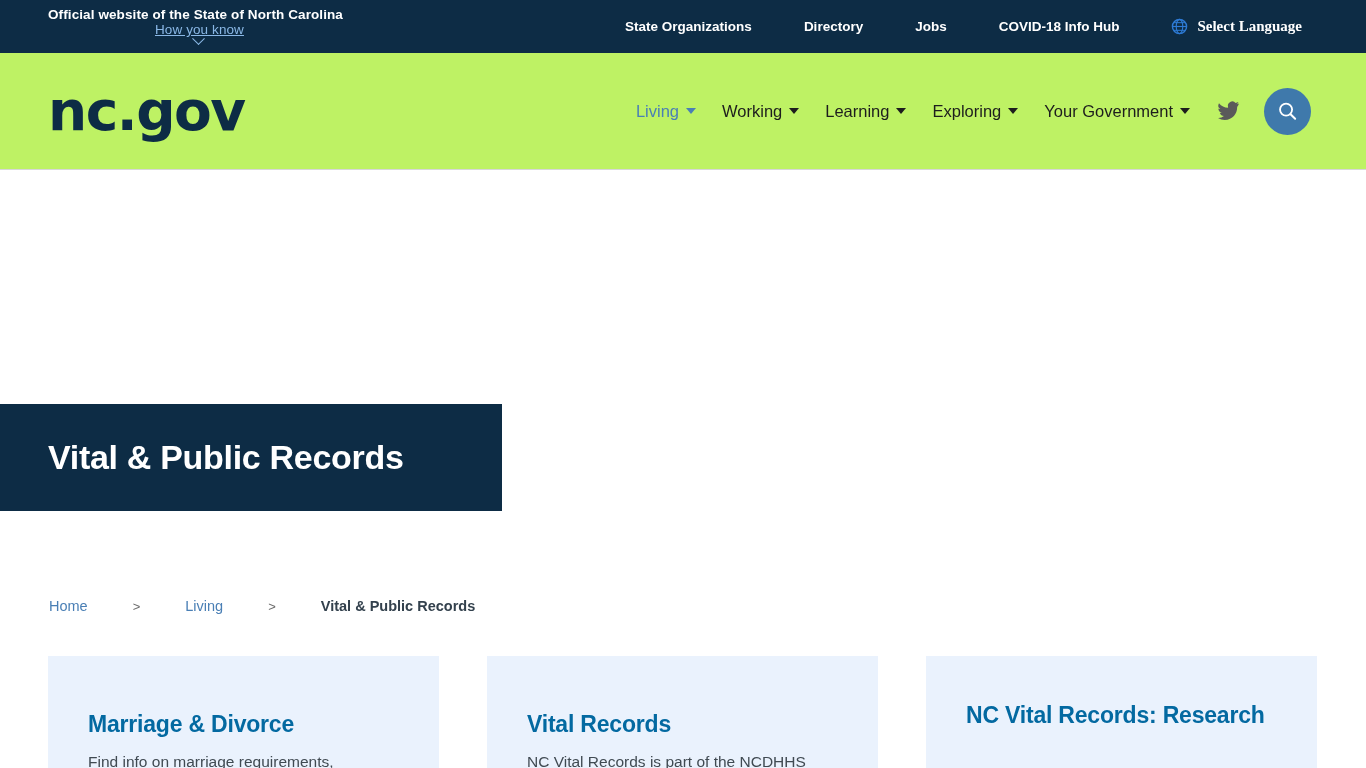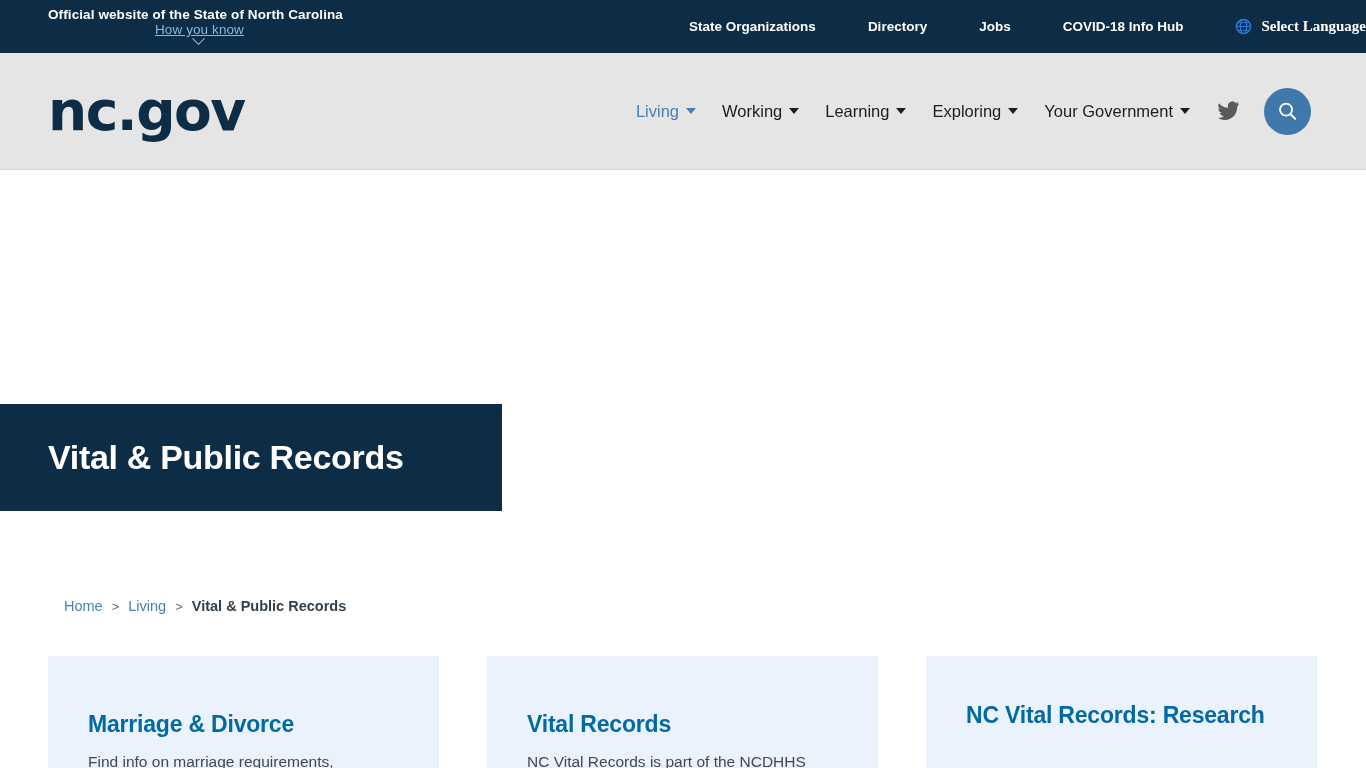--- a/index.html
+++ b/index.html
@@ -47,20 +47,21 @@
     height: 9px;
     border-right: 1.6px solid #8ab8e6;
     border-bottom: 1.6px solid #8ab8e6;
     transform: rotate(45deg) translate(-2px,-2px);
     vertical-align: 1px;
   }
   .topbar-right {
     margin-left: auto;
     display: flex;
     align-items: center;
+    padding-right: 64px;
   }
   .topbar-link {
     color: #ffffff;
     font-size: 13.5px;
     font-weight: bold;
     text-decoration: none;
     margin-left: 52px;
     white-space: nowrap;
     cursor: pointer;
   }
@@ -70,21 +71,21 @@
     align-items: center;
     margin-left: 52px;
     cursor: pointer;
   }
   .globe-icon { width: 17px; height: 17px; display: block; margin-right: 9px; }
   .lang-label { color: #ffffff; font-size: 15px; font-weight: bold; white-space: nowrap; font-family: Liberation Serif, serif; }
 
   
   .header {
     height: 117px;
-    background: #e5e5e5;
+    background: #bef264;
     border-bottom: 1px solid #d7d7d7;
     display: flex;
     align-items: center;
     width: 100%;
     position: relative;
   }
   .brand {
     padding-left: 48px;
     font-size: 55px;
     font-weight: bold;
@@ -145,23 +146,24 @@
     color: #ffffff;
     font-size: 34px;
     font-weight: bold;
     padding-left: 48px;
     letter-spacing: -0.3px;
     line-height: 1.1;
   }
 
   .breadcrumb {
     position: absolute;
-    left: 64px; top: 428px;
+    left: 49px; top: 428px;
     display: flex; align-items: flex-end;
     font-size: 14.5px;
+    gap: 36px;
   }
   .crumb-link { color: #4a7fb5; text-decoration: none; cursor: pointer; }
   .crumb-sep { color: #6b6b6b; margin: 0 9px; font-size: 13px; }
   .crumb-current { color: #33414d; font-weight: bold; }
 
   .cards {
     position: absolute;
     left: 48px; top: 486px;
     width: 1270px;
     display: flex;

